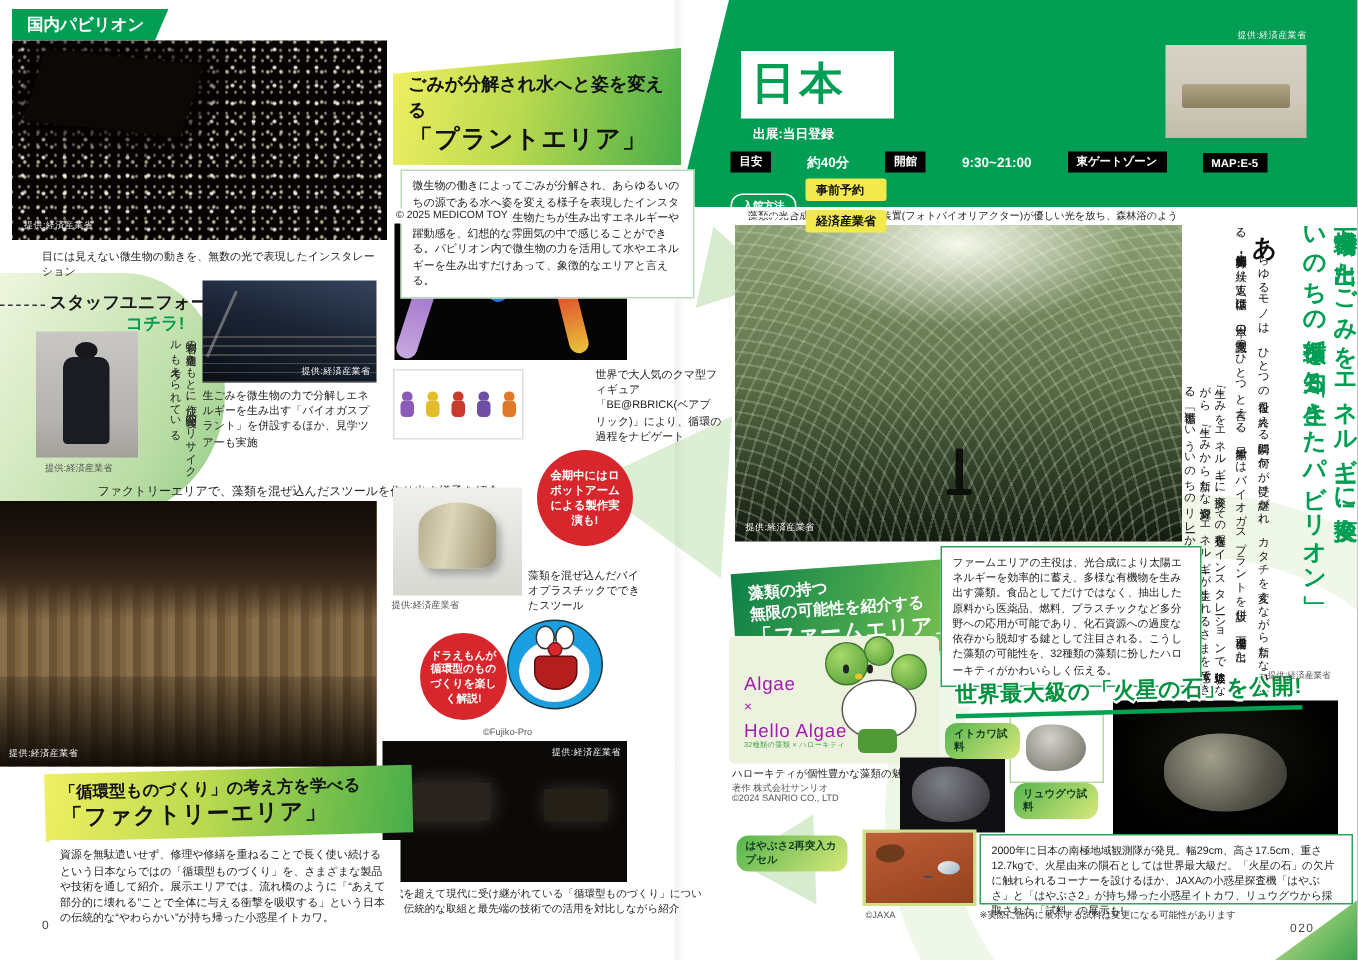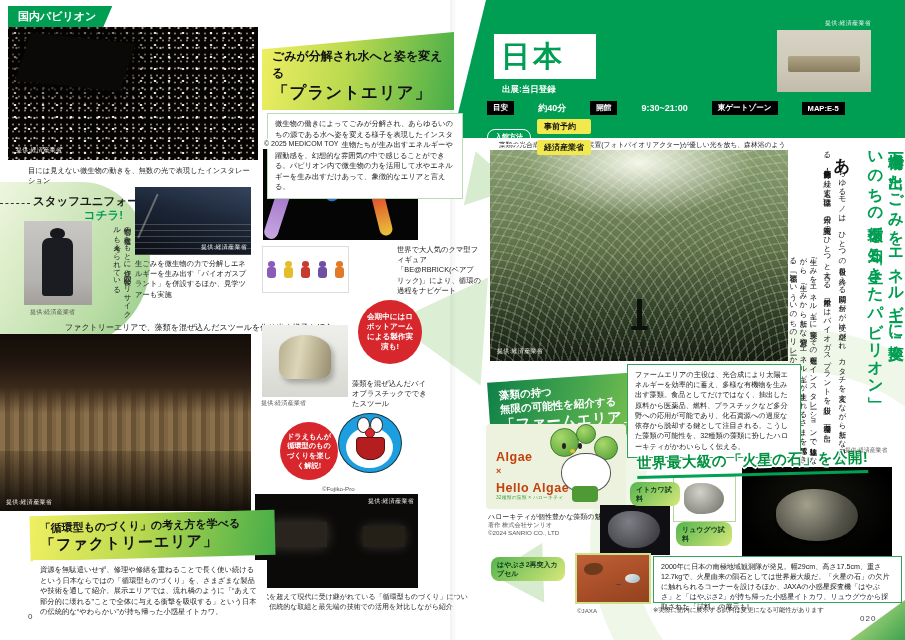--- a/index.html
+++ b/index.html
@@ -114,21 +114,21 @@
   .lead{position:absolute;font-size:7.6px;line-height:1.32;letter-spacing:.3px;color:#111;overflow:hidden;z-index:2;}
   .dropcap{font-size:16px;font-weight:700;letter-spacing:0;}
 
   
   .farm-head{position:absolute;transform:rotate(-4deg);color:#fff;padding:7px 11px 8px 11px;z-index:2;
     background:linear-gradient(110deg,#0e8048 0%,#49a84e 55%,#8cc84f 100%);box-shadow:2px 3px 0 rgba(0,0,0,.08);}
   .farm-head .l1,.farm-head .l2{font-size:10.5px;font-weight:700;}
   .farm-head .l3{font-size:14px;font-weight:700;letter-spacing:1px;}
   .green-box{position:absolute;background:#fff;border:1.5px solid #33a05c;font-size:7.2px;line-height:1.42;padding:5px 7px;box-sizing:border-box;z-index:2;}
   .kitty-card{position:absolute;background:#edf2df;border-radius:4px;z-index:2;overflow:hidden;}
-  .kc-title{position:absolute;left:10px;top:22px;color:#c2410c;font-weight:700;line-height:1.25;}
+  .kc-title{position:absolute;left:10px;top:22px;color:#a21caf;font-weight:400;line-height:1.25;}
   .kc-title .big{font-size:12.5px;letter-spacing:.5px;}
   .kc-title .x{font-size:9px;display:block;}
   .kc-sub{position:absolute;left:10px;bottom:9px;font-size:4.8px;color:#3f9e3f;letter-spacing:.2px;}
   .kitty{position:absolute;right:4px;top:4px;width:74px;height:76px;}
   .leaf{position:absolute;border-radius:50%;background:radial-gradient(circle at 35% 30%,#a8d96a,#4e9a34);border:1px solid #3c7d2a;}
   .leaf1{width:27px;height:27px;left:2px;top:0;}
   .leaf2{width:22px;height:22px;right:4px;top:8px;}
   .leaf3{width:18px;height:18px;left:28px;top:-4px;}
   .kface{position:absolute;left:13px;top:25px;width:48px;height:38px;background:#fff;border:1.2px solid #555;border-radius:48%;}
   .keye{position:absolute;top:15px;width:4px;height:6px;background:#222;border-radius:50%;}

